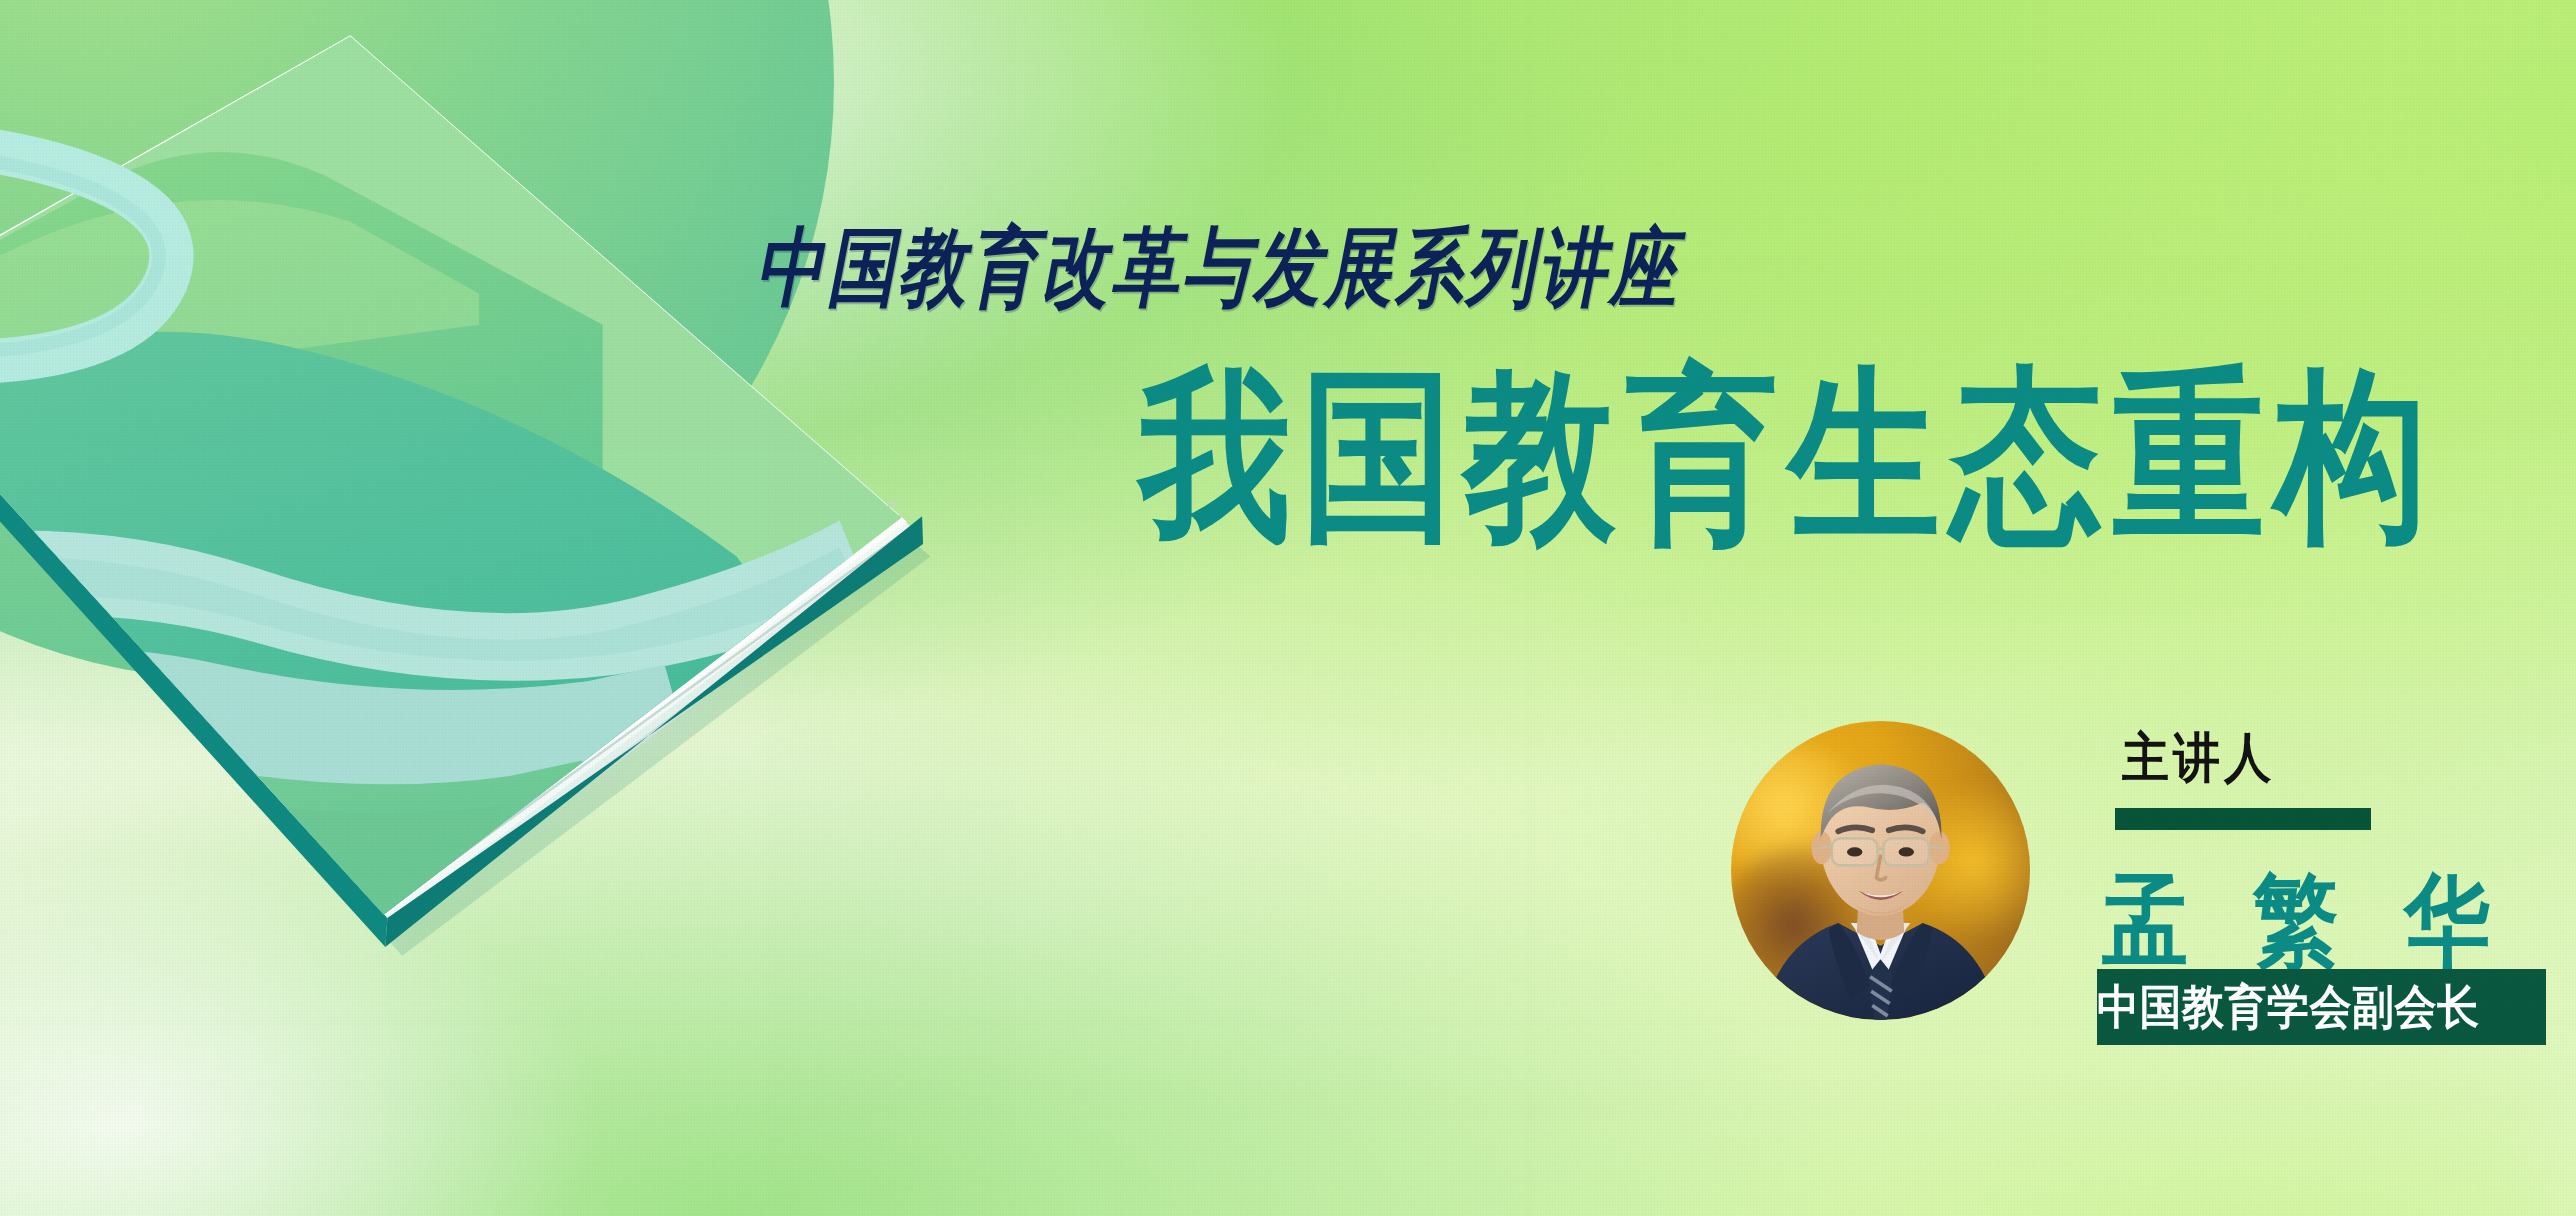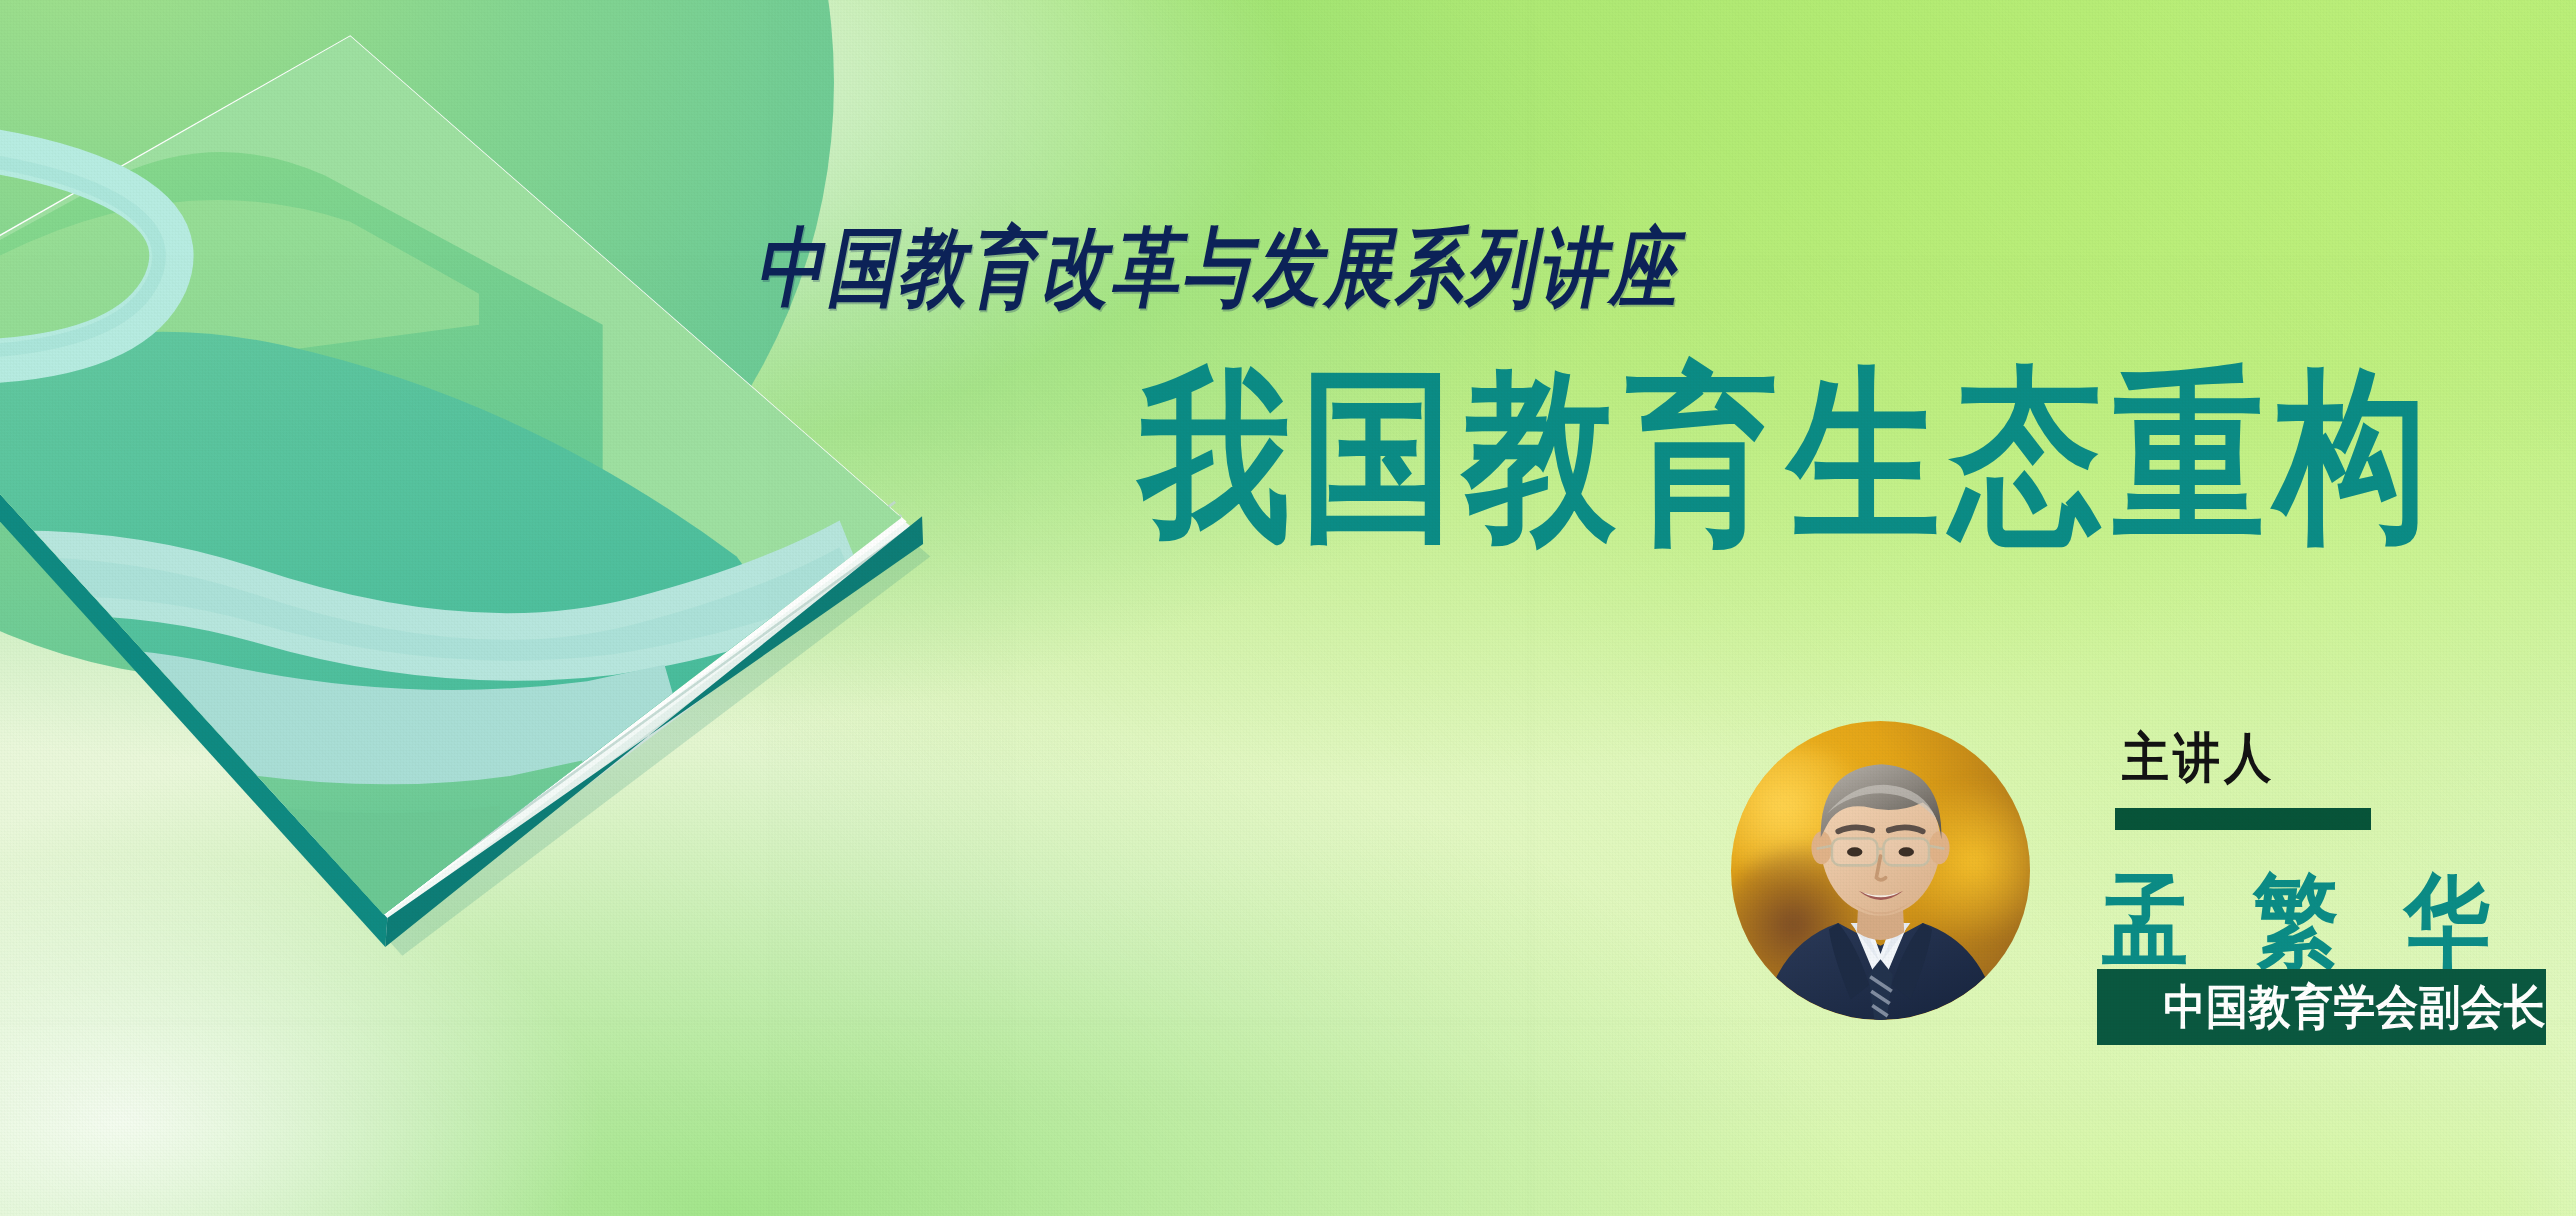--- a/index.html
+++ b/index.html
@@ -115,21 +115,21 @@
     position:absolute; left:2102px; top:853px;
     font-size:86px; font-weight:bold; color:#0b8c86;
     letter-spacing:17.5px;
     font-family:"DejaVu Sans","Liberation Sans",sans-serif;
     white-space:nowrap; transform:scaleY(1.18); transform-origin:left top;
   }
   #speaker-affiliation {
     position:absolute; left:2097px; top:969px;
     width:449px; height:76px;
     background:#0a5840;
-    display:flex; align-items:center; justify-content:flex-end;
+    display:flex; align-items:center; justify-content:flex-start;
   }
   #speaker-affiliation span {
     font-size:42px; font-weight:bold; color:#ffffff; letter-spacing:0.5px;
     font-family:"DejaVu Sans","Liberation Sans",sans-serif; white-space:nowrap;
     transform:scaleY(1.12);
   }
 </style>
 </head>
 <body>
 

